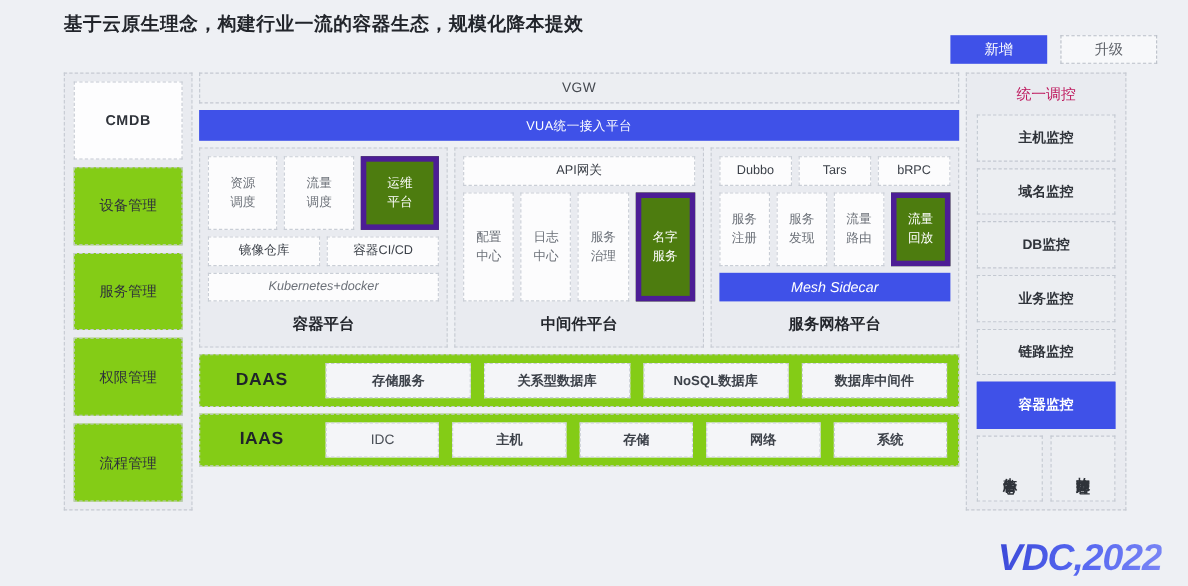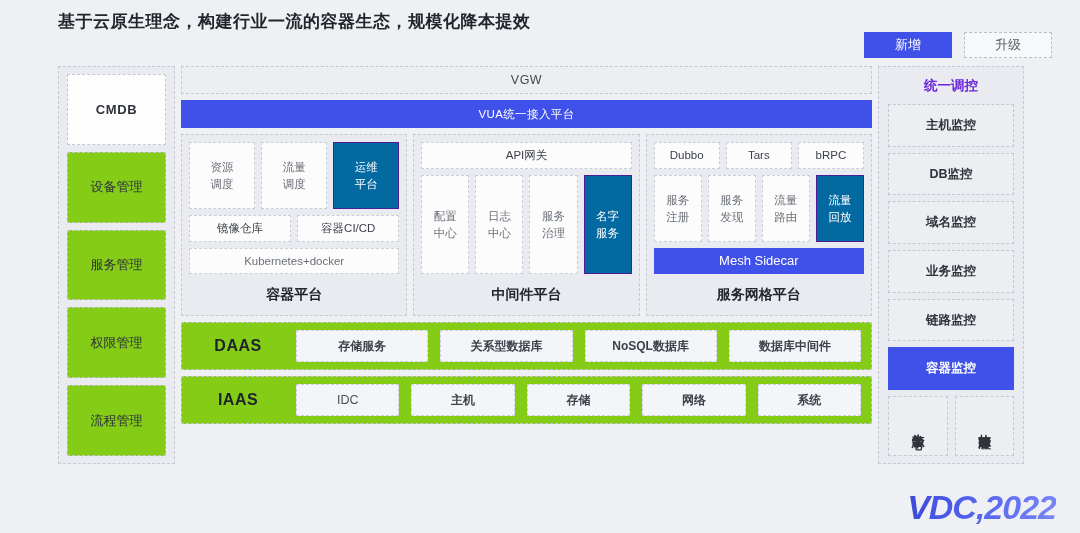--- a/index.html
+++ b/index.html
@@ -65,24 +65,24 @@
     height: 26px; display: flex; align-items: center; justify-content: center;
     font-size: 14px; font-weight: 700; color: #23262c;
   }
   .row { display: flex; gap: 6px; }
   .cell {
     background: #fcfcfd; border: 1px dashed #c9ced6;
     display: flex; flex-direction: column; align-items: center; justify-content: center;
     font-size: 11.5px; color: #6b7078; line-height: 1.45; text-align: center;
   }
   .cell.dark { color: #3a3f47; }
-  .cell.blue { background: #0369a1; border: 1px solid #4c1d95; color: #fff; }
+  .cell.blue { background: #4d7c0f; border: 5px solid #4c1d95; color: #fff; }
   .cell.solid-blue { background: #3f51e8; border: none; color: #ffffff; font-size: 13px; }
   .h-mid  { height: 27px; }
-  .h-wide { height: 26px; }
+  .h-wide { height: 26px; font-style: italic; }
   .grow { flex: 1; }
 
   
   .tier {
     height: 48px; background: #84cc16; border: 1px dashed #c6cad2;
     display: flex; align-items: center; padding: 0 10px; gap: 12px;
   }
   .tier-name {
     width: 92px; flex: none; font-size: 16px; font-weight: 700;
     color: #1f232a; letter-spacing: .5px; text-align: center;
@@ -94,21 +94,21 @@
   }
   .tier-cell.light { font-weight: 400; color: #4a4f57; font-size: 12.5px; }
 
   
   .col-right {
     width: 146px; background: #e9ebf0; border: 1px dashed #c6cad2;
     padding: 7px 9px; display: flex; flex-direction: column; gap: 6px;
   }
   .right-head {
     height: 24px; display: flex; align-items: center; justify-content: center;
-    font-size: 13.5px; font-weight: 700; color: #6d28d9;
+    font-size: 13.5px; font-weight: 400; color: #be185d;
   }
   .right-cell {
     flex: 1; border: 1px dashed #c3c8d1; background: #eceef2;
     display: flex; align-items: center; justify-content: center;
     font-size: 12.5px; font-weight: 700; color: #2f333a;
   }
   .right-cell.blue { background: #3f51e8; border: 1px solid #3f51e8; color: #fff; }
   .right-pair { display: flex; gap: 7px; height: 60px; }
   .right-vert {
     flex: 1; border: 1px dashed #c3c8d1; background: #eceef2;
@@ -258,22 +258,22 @@
         <div class="tier-cell">存储</div>
         <div class="tier-cell">网络</div>
         <div class="tier-cell">系统</div>
       </div>
 
     </div>
 
     <div class="col-right">
       <div class="right-head">统一调控</div>
       <div class="right-cell">主机监控</div>
+      <div class="right-cell">域名监控</div>
       <div class="right-cell">DB监控</div>
-      <div class="right-cell">域名监控</div>
       <div class="right-cell">业务监控</div>
       <div class="right-cell">链路监控</div>
       <div class="right-cell blue">容器监控</div>
       <div class="right-pair">
         <div class="right-vert">告警中心</div>
         <div class="right-vert">故障管理</div>
       </div>
     </div>
 
   </div>

